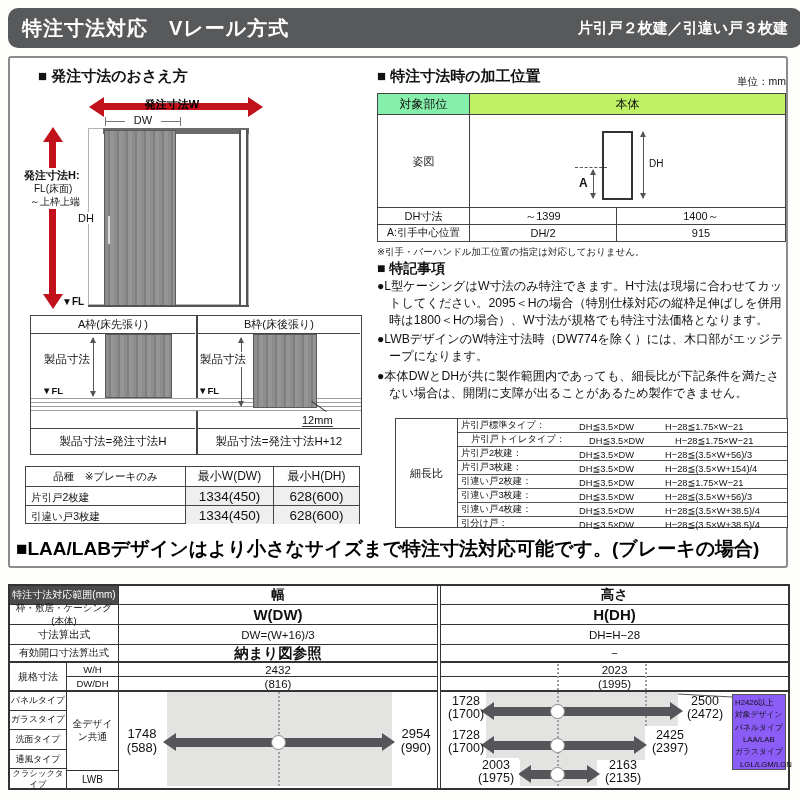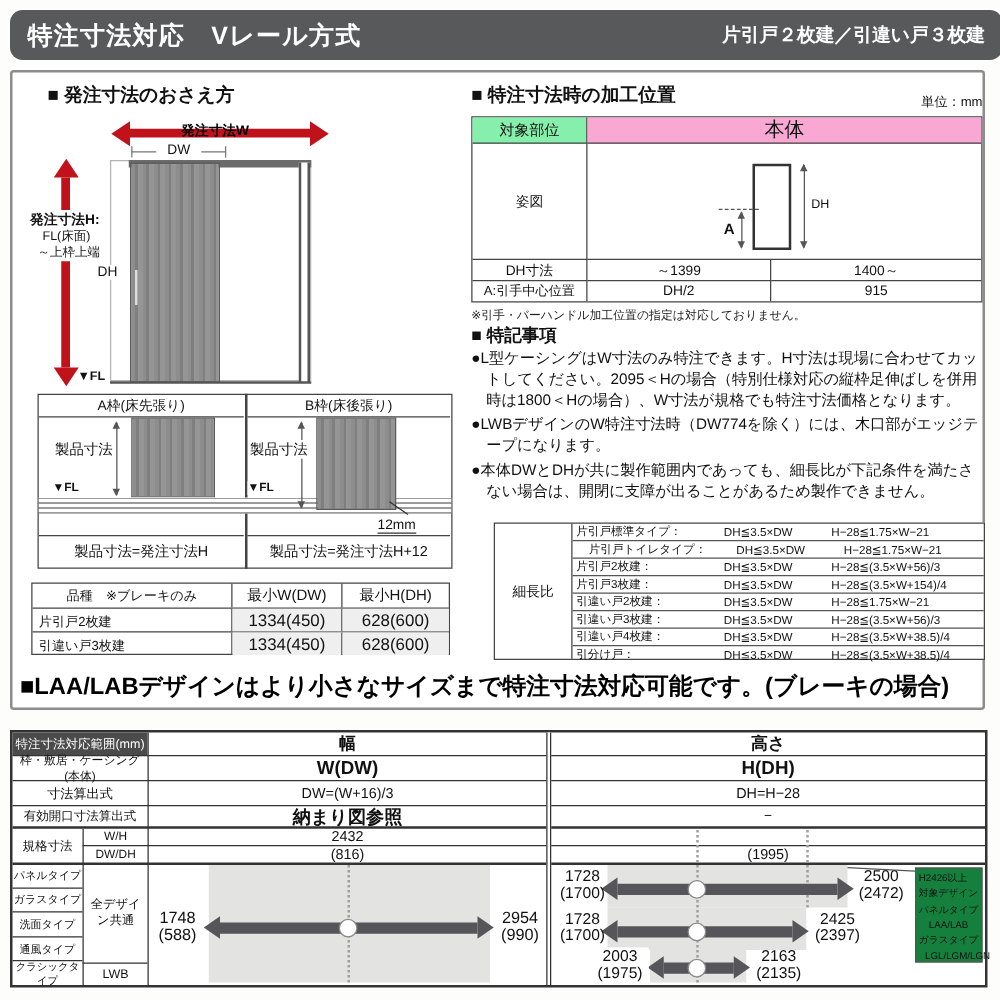--- a/index.html
+++ b/index.html
@@ -114,21 +114,21 @@
       <div class="c" style="width:88px;font-size:13.5px;background:#efefef;border-right:1px solid #444;box-sizing:border-box;">1334(450)</div>
       <div class="c" style="flex:1;font-size:13.5px;background:#efefef;">628(600)</div>
     </div>
   </div>
 
   <div class="abs" style="left:377px;top:67px;font-size:15px;font-weight:bold;">■ 特注寸法時の加工位置</div>
   <div class="abs" style="left:716px;top:75px;width:70px;text-align:right;font-size:10.5px;">単位：mm</div>
 
   <div class="abs" style="left:377px;top:93px;width:409px;height:149px;border:1.5px solid #444;box-sizing:border-box;background:#fff;"></div>
   <div class="cell c" style="left:378px;top:94px;width:92px;height:21px;background:#86efac;font-size:12px;border-right:1px solid #444;border-bottom:1px solid #444;">対象部位</div>
-  <div class="cell c" style="left:470px;top:94px;width:315px;height:21px;background:#f9a8d4;font-size:16px;border-bottom:1px solid #444;">本体</div>
+  <div class="cell c" style="left:470px;top:94px;width:315px;height:21px;background:#bef264;font-size:12px;border-bottom:1px solid #444;">本体</div>
   <div class="cell c" style="left:378px;top:115px;width:92px;height:93px;font-size:11px;border-right:1px solid #444;border-bottom:1px solid #444;">姿図</div>
   <div class="cell" style="left:470px;top:115px;width:315px;height:93px;border-bottom:1px solid #444;"></div>
 
   <div class="abs" style="left:602px;top:131px;width:31px;height:69px;border:2px solid #333;box-sizing:border-box;"></div>
   <div class="dimv" style="left:643px;top:132px;height:66px;"></div>
   <div class="abs" style="left:649px;top:158px;font-size:10px;">DH</div>
   <div class="abs" style="left:575px;top:167px;width:32px;height:0;border-top:1.5px dashed #555;"></div>
   <div class="dimv" style="left:593px;top:170px;height:28px;"></div>
   <div class="abs" style="left:579px;top:176px;font-size:12px;font-weight:bold;">A</div>
 
@@ -223,20 +223,21 @@
 
       <div class="cell c" style="left:0;top:59px;width:108px;height:16px;font-size:10px;">有効開口寸法算出式</div>
       <div class="cell c" style="left:109px;top:59px;width:318px;height:16px;font-size:14.5px;font-weight:700;">納まり図参照</div>
       <div class="cell c" style="left:431px;top:59px;width:347px;height:16px;font-size:11px;">−</div>
 
       <div class="cell c" style="left:0;top:77px;width:56px;height:27px;font-size:10px;">規格寸法</div>
       <div class="cell c" style="left:57px;top:77px;width:51px;height:13px;font-size:9.5px;">W/H</div>
       <div class="cell c" style="left:57px;top:91px;width:51px;height:13px;font-size:9.5px;">DW/DH</div>
       <div class="cell c" style="left:109px;top:77px;width:318px;height:13px;font-size:11.5px;">2432</div>
       <div class="cell c" style="left:109px;top:91px;width:318px;height:13px;font-size:11.5px;">(816)</div>
+      <div class="cell c" style="left:431px;top:77px;width:347px;height:13px;font-size:11.5px;">2023</div>
       <div class="cell c" style="left:431px;top:91px;width:347px;height:13px;font-size:11.5px;">(1995)</div>
 
       <div class="cell c" style="left:0;top:106px;width:56px;height:18.6px;font-size:8.8px;border-bottom:1px solid #333;">パネルタイプ</div>
       <div class="cell c" style="left:0;top:125.6px;width:56px;height:18.6px;font-size:8.8px;border-bottom:1px solid #333;">ガラスタイプ</div>
       <div class="cell c" style="left:0;top:145.2px;width:56px;height:18.6px;font-size:8.8px;border-bottom:1px solid #333;">洗面タイプ</div>
       <div class="cell c" style="left:0;top:164.8px;width:56px;height:18.6px;font-size:8.8px;border-bottom:1px solid #333;">通風タイプ</div>
       <div class="cell c" style="left:0;top:184.4px;width:56px;height:17.6px;font-size:8.3px;">クラシックタイプ</div>
       <div class="cell c" style="left:57px;top:106px;width:51px;height:77px;font-size:9.8px;line-height:1.25;padding:0 4px;">全デザイン共通</div>
       <div class="line" style="left:56px;top:183.9px;width:52px;height:1px;"></div>
       <div class="cell c" style="left:57px;top:185px;width:51px;height:17px;font-size:10px;">LWB</div>
@@ -271,21 +272,21 @@
       <div class="cell c" style="left:637px;top:155px;width:46px;height:13px;font-size:12.5px;">(2397)</div>
 
       <div class="gar" style="left:521px;top:184px;width:56px;"></div>
       <div class="dot" style="left:540px;top:181px;"></div>
       <div class="cell c" style="left:463px;top:172px;width:46px;height:13px;font-size:12.5px;background:#fff;">2003</div>
       <div class="cell c" style="left:463px;top:185px;width:46px;height:13px;font-size:12.5px;background:#fff;">(1975)</div>
       <div class="cell c" style="left:590px;top:172px;width:46px;height:13px;font-size:12.5px;">2163</div>
       <div class="cell c" style="left:590px;top:185px;width:46px;height:13px;font-size:12.5px;">(2135)</div>
 
       <div class="abs" style="left:668px;top:109px;width:54px;height:1px;background:#555;transform:rotate(3deg);"></div>
-      <div class="cell" style="left:722px;top:108px;width:54px;height:76px;border:1px solid #555;background:#15803d;font-size:7.8px;line-height:1.58;padding:2px 0 0 2px;">
+      <div class="cell" style="left:722px;top:108px;width:54px;height:76px;border:1px solid #555;background:#8b5cf6;font-size:7.8px;line-height:1.58;padding:2px 0 0 2px;">
         <div>H2426以上</div>
         <div>対象デザイン</div>
         <div>パネルタイプ</div>
         <div style="padding-left:8px;">LAA/LAB</div>
         <div>ガラスタイプ</div>
         <div style="padding-left:5px;">LGL/LGM/LGN</div>
       </div>
     </div>
   </div>
 

